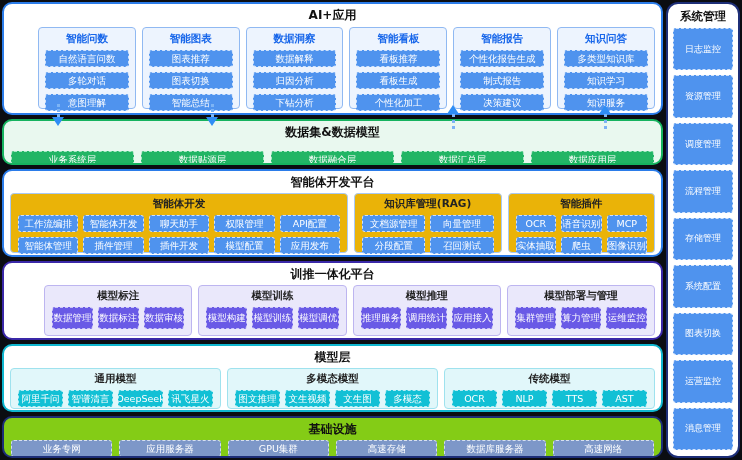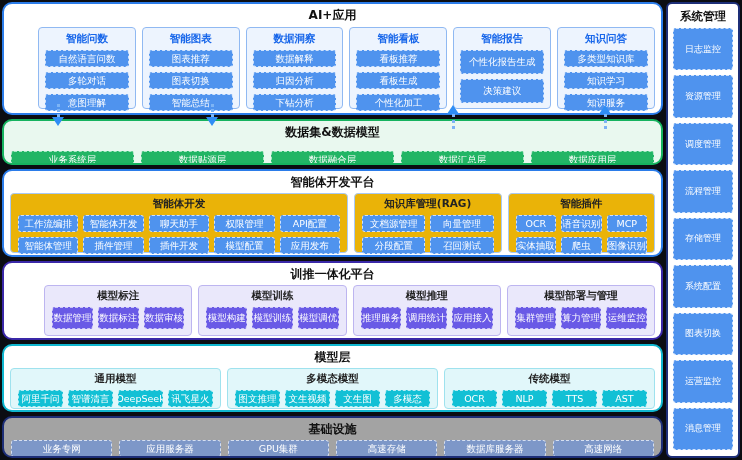--- a/index.html
+++ b/index.html
@@ -55,27 +55,27 @@
   .panel.agent .groups { height: 66px; }
   .panel.agent .group { background: #eab308; border: 1px solid #a9c9f4; }
   .group.wide { flex: 2.45; } .group.narrow { flex: 1; }
   .panel.train { height: 79px; border: 2px solid #3a28a8; }
   .panel.train .groups { height: 57px; padding-left: 40px; }
   .panel.train .group { flex: 1; background: #eae8fb; border: 1px solid #bdb5f0; }
   .panel.model { height: 68px; border: 2px solid #0fb6cf; }
   .panel.model .groups { height: 47px; }
   .panel.model .group { flex: 1; background: #e1f7fa; border: 1px solid #9fe2ee; }
   
-  .panel.infra { height: 42px; border: 2px solid #1d2e77; background: #a3a3a3; }
+  .panel.infra { height: 42px; border: 2px solid #1d2e77; background: #84cc16; }
   .infra-row { display: flex; gap: 7px; padding: 0 7px 6px; height: 20px; }
   .infra-row .chip { flex: 1; }
   
   .sidebar {
     position: absolute; left: 666px; top: 2px; width: 74px; height: 456px;
-    background: #fff; border: 2px solid #1d2e77; border-radius: 6px;
+    background: #fff; border: 2px solid #1d2e77; border-radius: 12px;
     display: flex; flex-direction: column;
   }
   .sidebar-title { font-size: 11.5px; font-weight: bold; color: #111; text-align: center; padding: 5px 0 4px; white-space: nowrap; }
   .sidebar-items { flex: 1; display: flex; flex-direction: column; gap: 5px; padding: 0 5px 6px; }
   .sidebar-items .chip { font-size: 9px; }
   
   .arrow { position: absolute; width: 14px; z-index: 6; display: flex; flex-direction: column; align-items: center; }
   .arrow .tail { width: 0; border-left: 3px dotted #7db4f5; }
   .arrow .head { width: 0; height: 0; border-left: 6px solid transparent; border-right: 6px solid transparent; }
   .arrow.down .head { border-top: 9px solid #2f8df5; }
@@ -125,20 +125,21 @@
         <div class="chip blue">看板推荐</div>
             <div class="chip blue">看板生成</div>
             <div class="chip blue">个性化加工</div>
           </div>
       </div>
       <div class="col">
         <div class="col-title">智能报告</div>
         <div class="col-items">
 
         <div class="chip blue">个性化报告生成</div>
+            <div class="chip blue">制式报告</div>
             <div class="chip blue">决策建议</div>
           </div>
       </div>
       <div class="col">
         <div class="col-title">知识问答</div>
         <div class="col-items">
 
         <div class="chip blue">多类型知识库</div>
             <div class="chip blue">知识学习</div>
             <div class="chip blue">知识服务</div>

